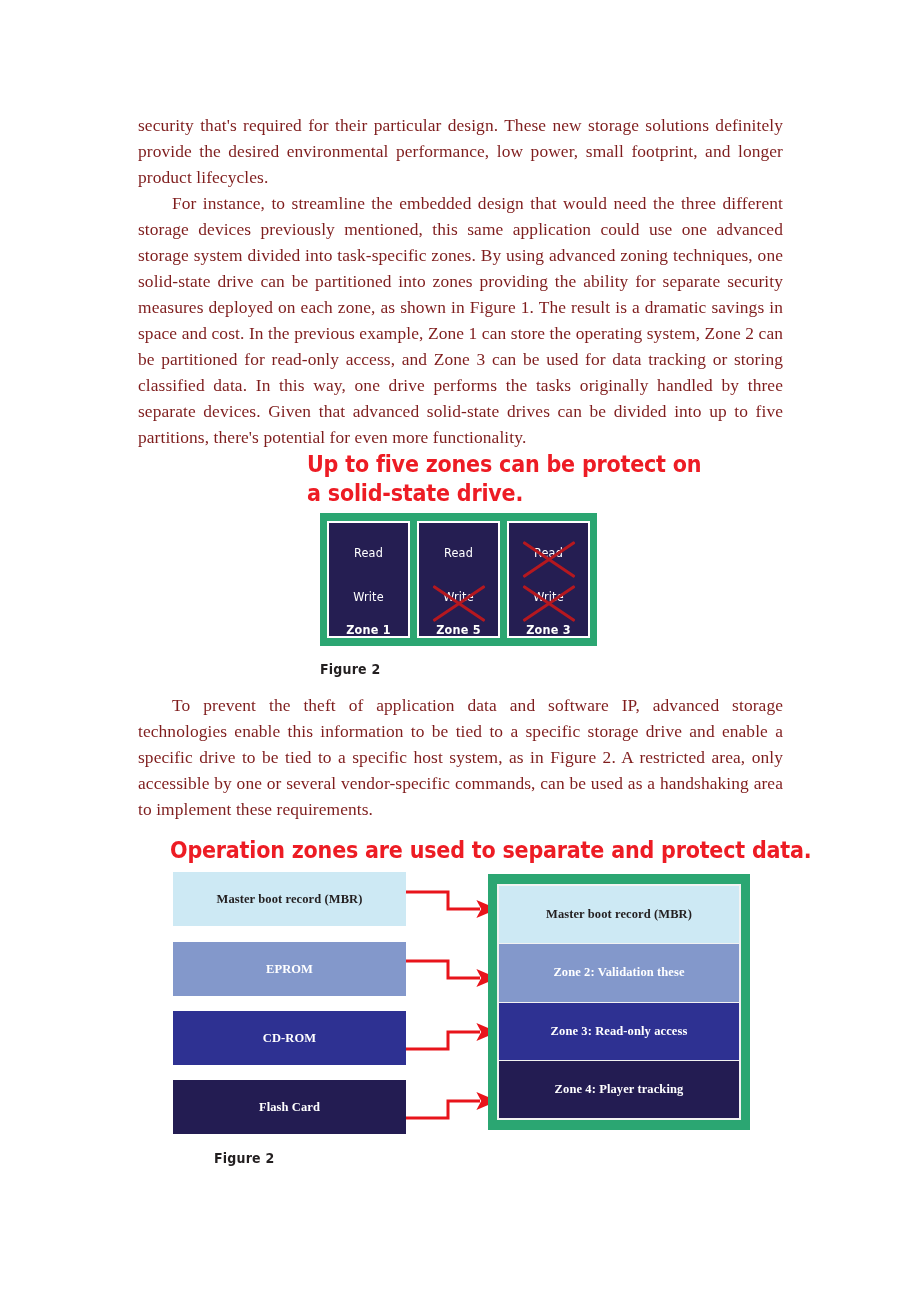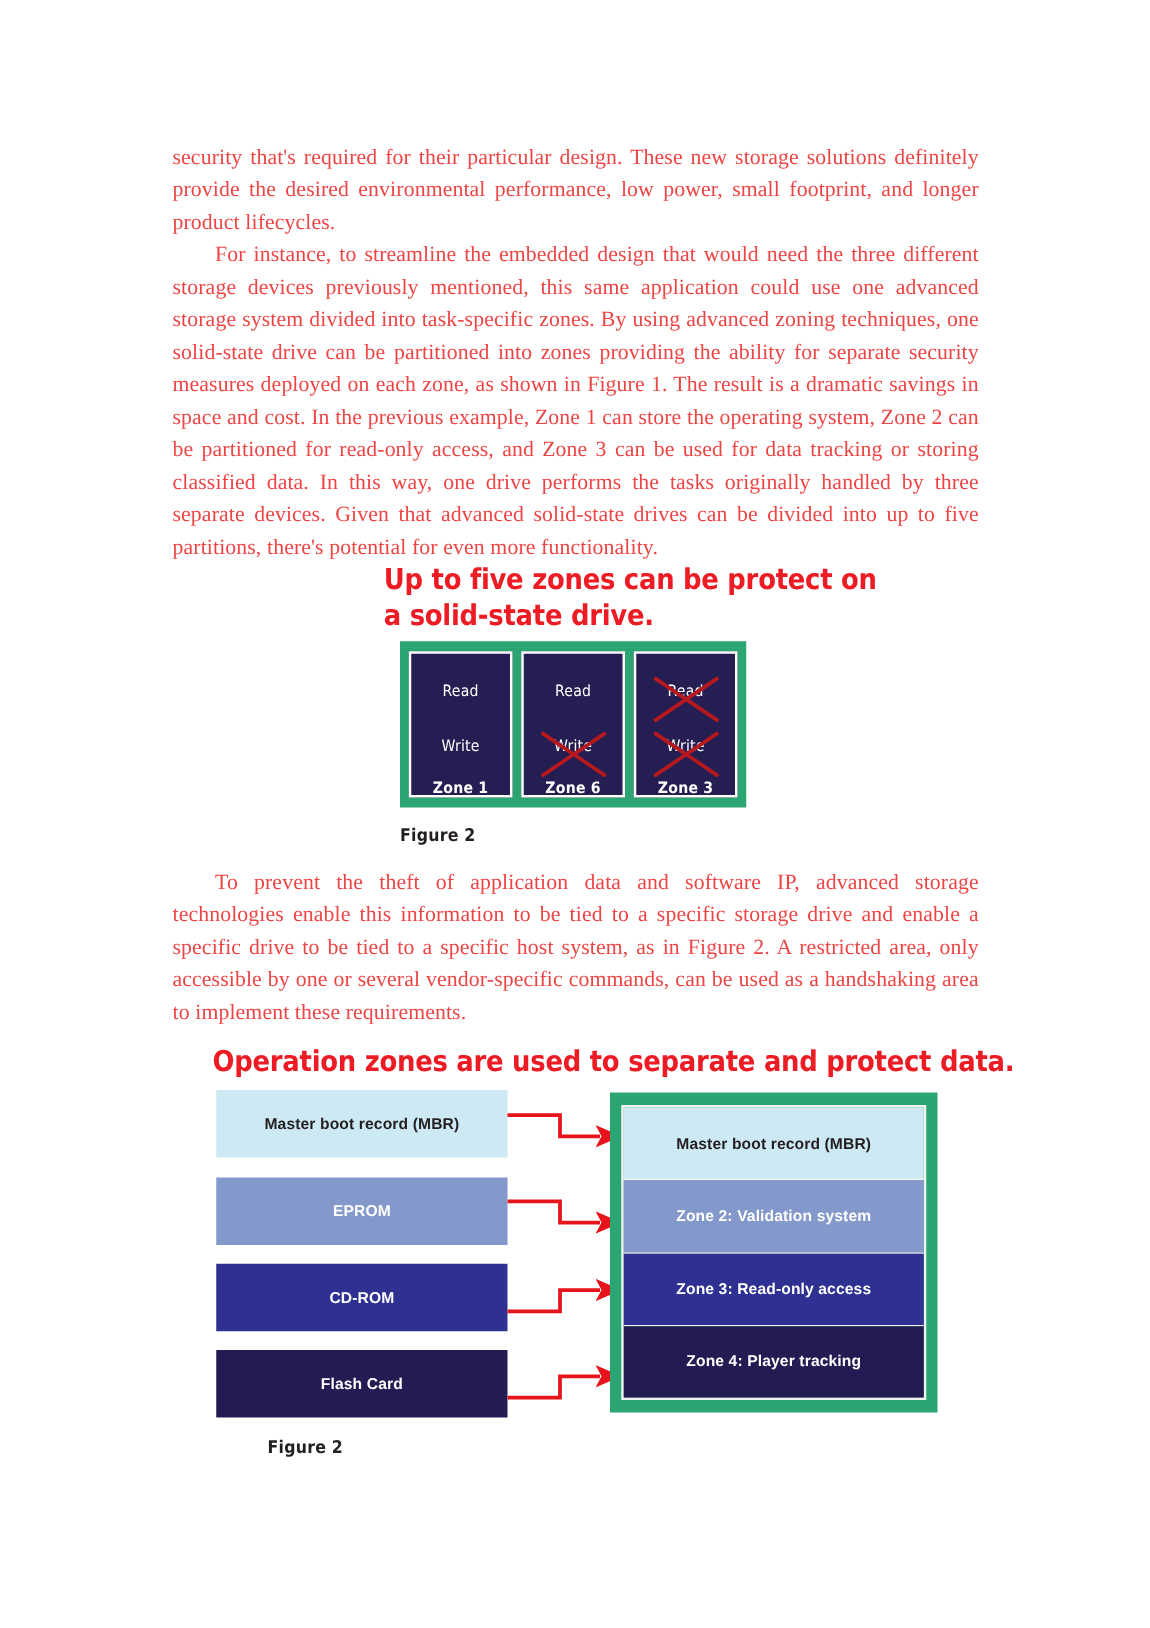--- a/index.html
+++ b/index.html
@@ -16,21 +16,21 @@
   .page {
     position: absolute;
     left: 0; top: 0;
     width: 920px;
     height: 1302px;
   }
   .para {
     font-family: "Liberation Serif", "DejaVu Serif", serif;
     font-size: 17.4px;
     line-height: 26px;
-    color: #ef4444;
+    color: #7f1d1d;
     text-align: justify;
     text-justify: inter-word;
     margin: 0;
     letter-spacing: 0.1px;
   }
   .para.indent { text-indent: 34px; }
 
   #para-1 { position: absolute; left: 138px; top: 112px; width: 645px; }
   #para-2 { position: absolute; left: 138px; top: 190px; width: 645px; }
   #para-3 { position: absolute; left: 138px; top: 692px; width: 645px; }
@@ -43,21 +43,21 @@
     letter-spacing: -0.2px;
   }
   .fig-caption {
     font-family: "DejaVu Sans Condensed", "Liberation Sans Narrow", "Liberation Sans", sans-serif;
     font-weight: bold;
     font-size: 14px;
     color: #231f20;
     letter-spacing: 0.2px;
   }
   .blk-label {
-    font-family: Liberation Sans, sans-serif;
+    font-family: Liberation Serif, serif;
     font-weight: 600;
     letter-spacing: 0.1px;
     white-space: nowrap;
   }
 
   
   #fig1-title {
     position: absolute;
     left: 307px; top: 450px;
     width: 400px;
@@ -190,21 +190,21 @@
     <div class="zone-panel">
       <div class="zone-txt zone-read">Read</div>
       <div class="zone-txt zone-write">Write</div>
       <div class="zone-txt zone-name">Zone 1</div>
     </div>
 
     <div class="zone-panel">
       <div class="zone-txt zone-read">Read</div>
       <div class="zone-txt zone-write">Write</div>
       <div class="xmark x-on-write"></div>
-      <div class="zone-txt zone-name">Zone 6</div>
+      <div class="zone-txt zone-name">Zone 5</div>
     </div>
 
     <div class="zone-panel">
       <div class="zone-txt zone-read">Read</div>
       <div class="xmark x-on-read"></div>
       <div class="zone-txt zone-write">Write</div>
       <div class="xmark x-on-write"></div>
       <div class="zone-txt zone-name">Zone 3</div>
     </div>
 
@@ -248,21 +248,21 @@
       <path d="M2,246 L44,246 L44,229 L76,229" fill="none" stroke="#e8141b" stroke-width="3" marker-end="url(#ah)"></path>
     </svg>
   </div>
 
   <div id="fig2-right">
     <div class="zbox-wrap">
       <div class="zbox z-0">
         <span class="blk-label" style="color:#231f20">Master boot record (MBR)</span>
       </div>
       <div class="zbox z-1">
-        <span class="blk-label" style="color:#ffffff">Zone 2: Validation system</span>
+        <span class="blk-label" style="color:#ffffff">Zone 2: Validation these</span>
       </div>
       <div class="zbox z-2">
         <span class="blk-label" style="color:#ffffff">Zone 3: Read-only access</span>
       </div>
       <div class="zbox z-3">
         <span class="blk-label" style="color:#ffffff">Zone 4: Player tracking</span>
       </div>
     </div>
   </div>
 

